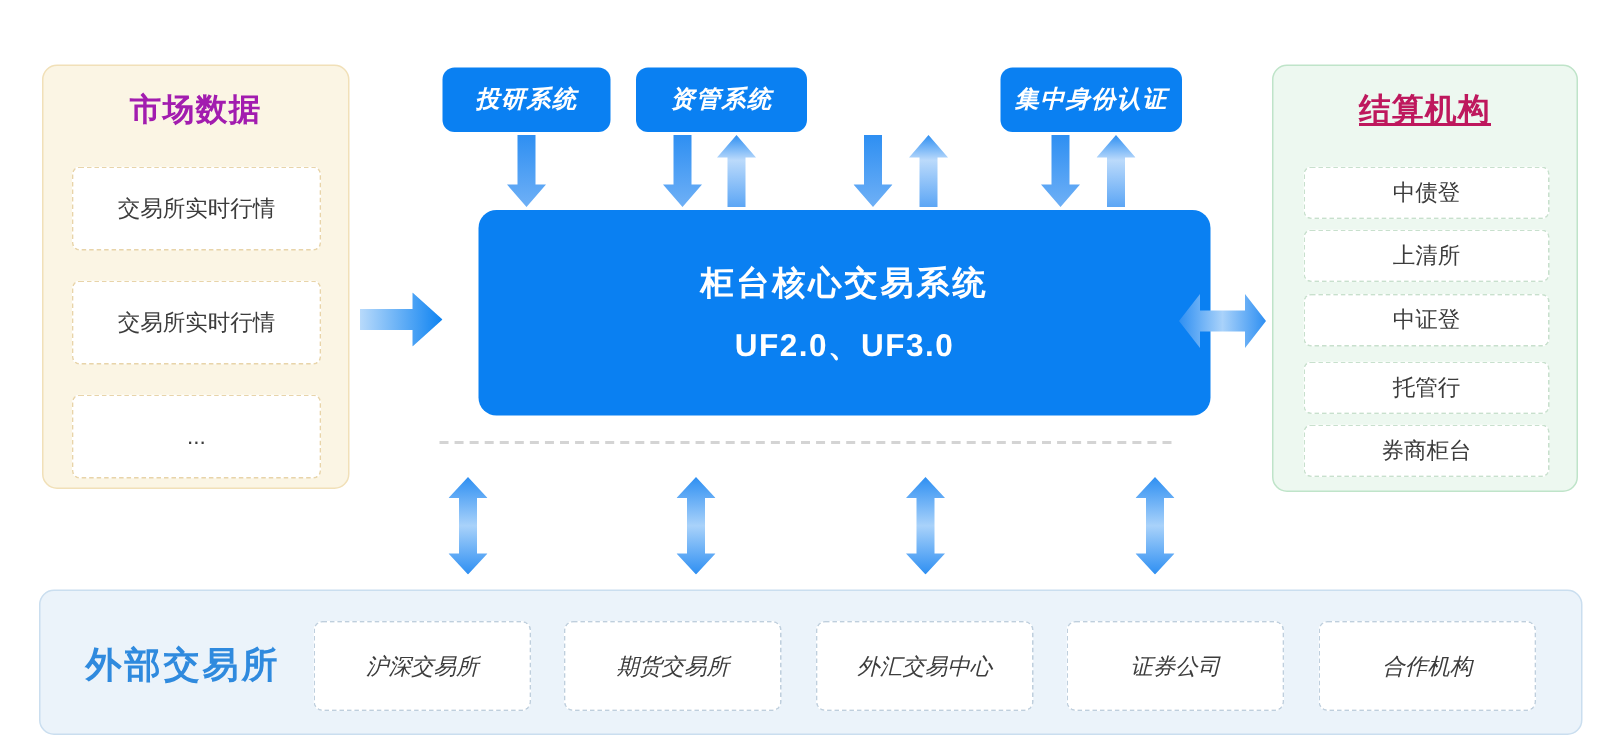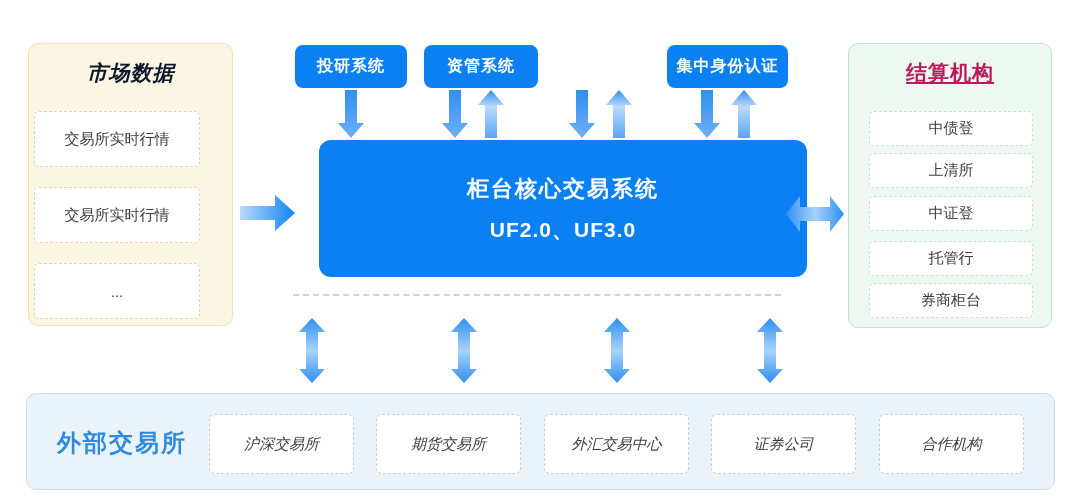--- a/index.html
+++ b/index.html
@@ -6,33 +6,33 @@
   .stage{
     position:relative;width:1080px;height:494px;background:#ffffff;overflow:hidden;
     font-family:"Liberation Sans","DejaVu Sans",sans-serif;
   }
   
   .panel{position:absolute;box-sizing:border-box;border-radius:10px;}
   .panel-market{left:28px;top:43px;width:205px;height:283px;background:#fbf5e4;border:1px solid #f1e0b8;}
   .panel-settlement{left:848px;top:43px;width:204px;height:285px;background:#edf8f0;border:1px solid #bfe4c9;}
   .panel-external{left:26px;top:363px;width:1029px;height:97px;background:#ebf3fa;border:1px solid #cadeef;margin-top:30px;}
   .panel-title{position:absolute;left:0;right:0;top:15px;text-align:center;font-size:21px;font-weight:bold;letter-spacing:1px;}
-  .panel-market .panel-title{color:#0f172a;font-style:italic;}
+  .panel-market .panel-title{color:#a21caf;}
   .panel-settlement .panel-title{color:#be185d;text-decoration:underline;}
   .external-title{position:absolute;left:30px;top:0;height:97px;display:flex;align-items:center;
     font-size:24px;font-weight:bold;color:#2f8ade;letter-spacing:2px;}
   
   .node{position:absolute;box-sizing:border-box;background:#ffffff;border-radius:5px;
     display:flex;align-items:center;justify-content:center;font-size:15px;color:#3c3c3c;}
-  .panel-market .node{left:5px;width:166px;height:56px;border:1px dashed #e8d4a9;}
+  .panel-market .node{left:19px;width:166px;height:56px;border:1px dashed #e8d4a9;}
   .panel-settlement .node{left:20px;width:164px;height:35px;border:1px dashed #c8e0cd;}
   .panel-external .node{top:20px;width:145px;height:60px;border:1px dashed #bfcfdd;border-radius:6px;font-size:15px;font-style:italic;}
   
   .sys-btn{position:absolute;top:45px;height:43px;box-sizing:border-box;background:#0a80f2;border-radius:8px;
-    color:#ffffff;font-size:16px;font-weight:bold;display:flex;align-items:center;justify-content:center;letter-spacing:1px;}
+    color:#ffffff;font-size:16px;font-weight:bold;display:flex;align-items:center;justify-content:center;letter-spacing:1px;font-style:italic;}
   
   .core{position:absolute;left:295px;top:140px;width:488px;height:137px;background:#0a80f2;border-radius:12px;
     display:flex;flex-direction:column;align-items:center;justify-content:center;color:#ffffff;margin-left:24px;}
   .core-line1{font-size:22px;font-weight:bold;letter-spacing:2px;}
   .core-line2{font-size:21px;font-weight:bold;margin-top:12px;letter-spacing:1px;}
   .dash-line{position:absolute;left:293px;top:294px;width:488px;height:0;border-top:2px dashed #d4d4d4;}
   
   .arrow{position:absolute;}
 </style>
 </head>

